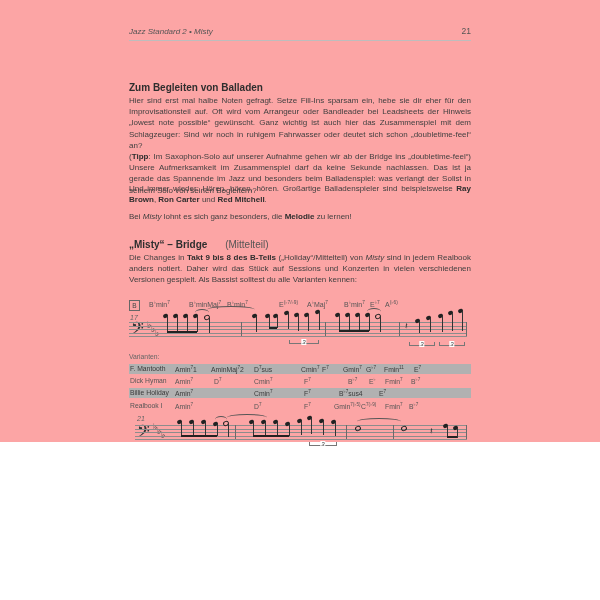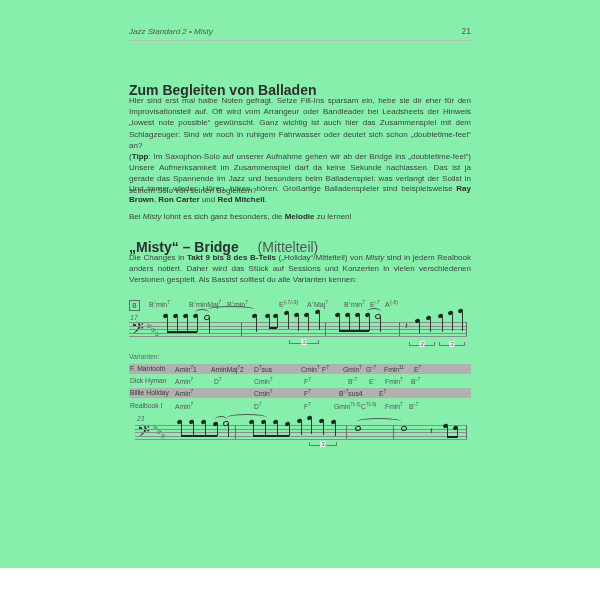--- a/index.html
+++ b/index.html
@@ -1,30 +1,30 @@
 <!DOCTYPE html>
 <html><head>
 <meta charset="utf-8">
 <style>
   html, body { margin:0; padding:0; background:#ffffff; }
   body { width:600px; height:600px; position:relative; overflow:hidden;
          font-family:"Liberation Sans", sans-serif; color:#3a3a3a; }
-  .page { position:absolute; left:0; top:0; width:600px; height:568px; background:#86efac; }
+  .page { position:absolute; left:0; top:0; width:600px; height:442px; background:#fca5a5; }
 
   .running-head { position:absolute; left:129px; top:26px; width:342px; height:14px;
                   border-bottom:1px solid #bdbdbd; font-size:8px; color:#555; }
   .running-head .title { position:absolute; left:0; top:1px; font-style:italic; }
   .running-head .pnum { position:absolute; right:0; top:0; font-size:8.5px; }
 
   .banner { position:absolute; left:129px; top:47px; width:342px; height:26px; background:#adadad; }
   .banner .btxt { position:absolute; left:0; right:0; top:3px; text-align:center;
                   font-family:"DejaVu Serif", serif; font-style:italic; font-size:15px; color:#4a4a4a; letter-spacing:0.5px; }
 
   .body-text { position:absolute; left:129px; width:342px; font-size:8px; line-height:11.2px; color:#3f3f3f; text-align:justify; }
-  .h3 { position:absolute; left:129px; font-size:14px; font-weight:bold; color:#2e2e2e; }
+  .h3 { position:absolute; left:129px; font-size:10px; font-weight:bold; color:#2e2e2e; }
   .h3 .light { font-weight:normal; color:#555;margin-left:15px; }
   b { color:#2e2e2e; }
 
   .score { position:absolute; left:129px; width:342px; }
   .staff-line { position:absolute; height:0; border-top:0.8px solid #8c8c8c; }
   .barline { position:absolute; width:0; border-left:0.9px solid #6a6a6a; }
   .note { position:absolute; width:5px; height:3.6px; background:#222; border-radius:50%; transform:rotate(-20deg); }
   .note.open { background:transparent; border:0.9px solid #222; width:4px; height:3px; }
   .stem { position:absolute; width:0; border-left:0.8px solid #333; }
   .beam { position:absolute; height:1.6px; background:#222; }

